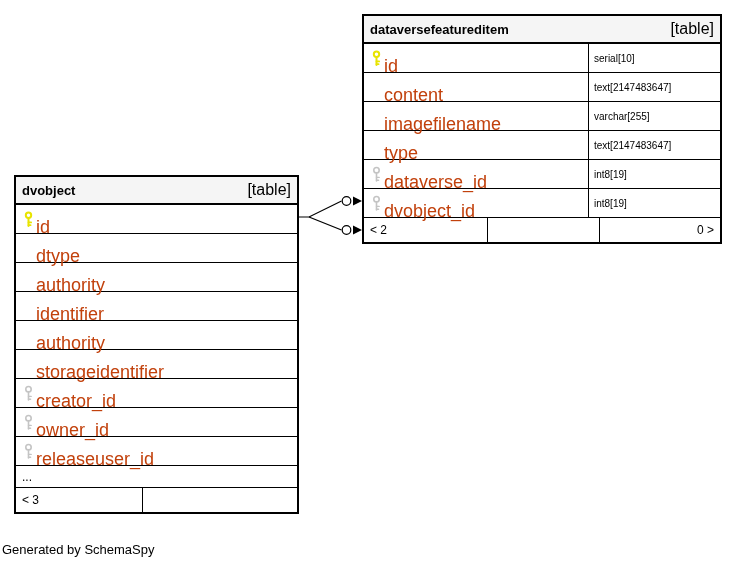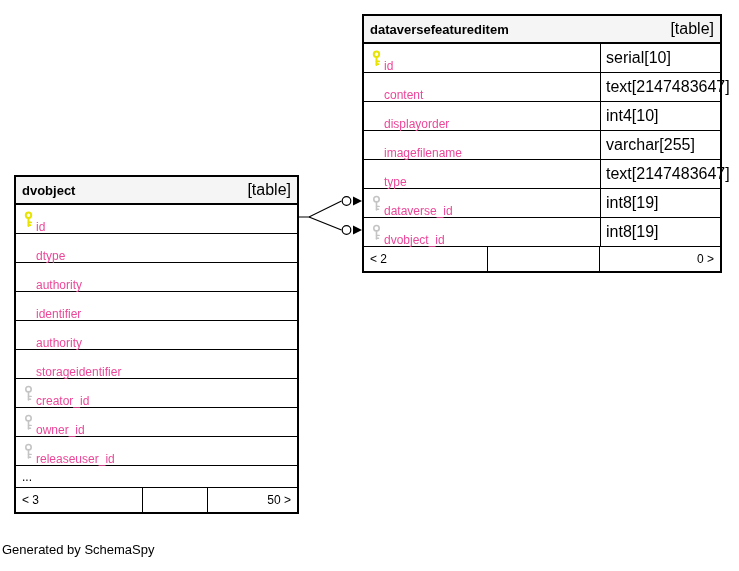--- a/index.html
+++ b/index.html
@@ -15,23 +15,23 @@
   .rel-overlay{position:absolute;left:0;top:0;pointer-events:none;}
   .dbtable{position:absolute;border:2px solid var(--border-color);background:#fff;}
   .tbl-dvft{left:362px;top:14px;width:360px;}
   .tbl-dvo{left:14px;top:175px;width:285px;}
   .thead{height:28px;border-bottom:2px solid var(--border-color);background:var(--header-bg);
          display:flex;align-items:center;justify-content:space-between;padding:0 6px;}
   .tname{font-weight:bold;font-size:13px;color:#000;}
   .ttag{font-size:16px;color:#000;font-weight:normal;}
   .trow{height:29px;border-bottom:1px solid var(--border-color);display:flex;align-items:center;}
   .keyslot{width:20px;padding-left:7px;display:flex;align-items:center;flex:none;}
-  .cname{font-size:12px;color:#ec4899;flex:1;white-space:nowrap;overflow:hidden;margin-top:16px;}
-  .ctype{width:120px;flex:none;align-self:stretch;border-left:1px solid var(--border-color);
-         display:flex;align-items:center;padding-left:5px;font-size:16px;color:#000;white-space:nowrap;text-align:center;}
+  .cname{font-size:18px;color:#c2410c;flex:1;white-space:nowrap;overflow:hidden;margin-top:16px;}
+  .ctype{width:132px;flex:none;align-self:stretch;border-left:1px solid var(--border-color);
+         display:flex;align-items:center;padding-left:5px;font-size:10px;color:#000;white-space:nowrap;text-align:center;}
   .ellipsisrow{height:22px;border-bottom:1px solid var(--border-color);display:flex;align-items:center;
                padding-left:6px;font-size:12px;color:#000;}
   .tfoot{height:24px;display:flex;align-items:stretch;font-size:12px;color:#000;}
   .fcell{display:flex;align-items:center;border-right:1px solid var(--border-color);}
   .fcell:last-child{border-right:none;}
   .f-left{padding-left:6px;}
   .f-right{flex:1;justify-content:flex-end;padding-right:6px;}
   .tbl-dvft .f-left{width:124px;}
   .tbl-dvft .f-mid{width:112px;}
   .tbl-dvo .f-left{width:127px;}
@@ -75,25 +75,20 @@
       <span class="cname">id</span>
       <span class="ctype">serial[10]</span>
     </div>
 
     <div class="trow">
       <span class="keyslot"></span>
       <span class="cname">content</span>
       <span class="ctype">text[2147483647]</span>
     </div>
 
-    <div class="trow">
-      <span class="keyslot"></span>
-      <span class="cname">displayorder</span>
-      <span class="ctype">int4[10]</span>
-    </div>
 
     <div class="trow">
       <span class="keyslot"></span>
       <span class="cname">imagefilename</span>
       <span class="ctype">varchar[255]</span>
     </div>
 
     <div class="trow">
       <span class="keyslot"></span>
       <span class="cname">type</span>
@@ -222,18 +217,17 @@
           </svg>
         </span>
       <span class="cname">releaseuser_id</span>
     </div>
 
     <div class="ellipsisrow">...</div>
 
     <div class="tfoot">
       <span class="fcell f-left">&lt; 3</span>
       <span class="fcell f-mid"></span>
-      <span class="fcell f-right">50 &gt;</span>
     </div>
   </div>
 
   <div class="credit">Generated by SchemaSpy</div>
 </div>
 
 </body></html>

